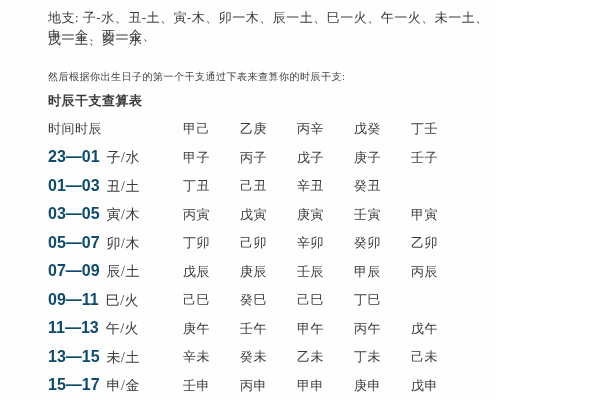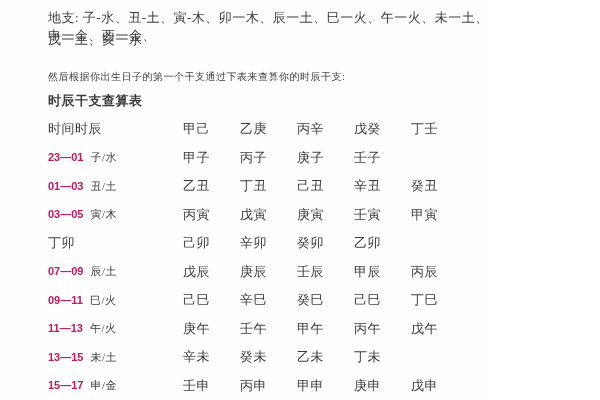--- a/index.html
+++ b/index.html
@@ -18,23 +18,23 @@
   .trow {
     display:grid;
     grid-template-columns:135px 57px 57px 57px 57px 57px;
     height:28.5px; align-items:center;
     font-size:13px;
   }
   .trow .c { white-space:nowrap; }
   .labelcol { display:flex; align-items:baseline; gap:7px; }
   .time {
     font-family:"Liberation Sans", sans-serif;
-    font-weight:bold; font-size:11px; color:#be185d;
+    font-weight:bold; font-size:16px; color:#0c4a6e;
   }
-  .branch { font-size:11px; }
+  .branch { font-size:14px; }
 </style>
 </head>
 <body>
 
 <div class="page">
   <p class="abs cn dizhi1">地支: 子-水、丑-土、寅-木、卯一木、辰一土、巳一火、午一火、未一土、申一金、酉一金、</p>
   <p class="abs cn dizhi2">戌一土、亥一水</p>
   <p class="abs cn para">然后根据你出生日子的第一个干支通过下表来查算你的时辰干支:</p>
   <p class="abs cn title">时辰干支查算表</p>
 
@@ -48,46 +48,50 @@
         <div class="c">丁壬</div>
       </div>
     <div id="tbody">
         <div class="trow">
           <div class="c labelcol">
             <span class="time">23—01</span>
             <span class="branch cn">子/水</span>
           </div>
           <div class="c cn">甲子</div>
           <div class="c cn">丙子</div>
+          <div class="c cn">戊子</div>
           <div class="c cn">庚子</div>
           <div class="c cn">壬子</div>
         </div>
         <div class="trow">
           <div class="c labelcol">
             <span class="time">01—03</span>
             <span class="branch cn">丑/土</span>
           </div>
-          <div class="c cn">乙丑</div>
           <div class="c cn">丁丑</div>
           <div class="c cn">己丑</div>
           <div class="c cn">辛丑</div>
           <div class="c cn">癸丑</div>
         </div>
         <div class="trow">
           <div class="c labelcol">
             <span class="time">03—05</span>
             <span class="branch cn">寅/木</span>
           </div>
           <div class="c cn">丙寅</div>
           <div class="c cn">戊寅</div>
           <div class="c cn">庚寅</div>
           <div class="c cn">壬寅</div>
           <div class="c cn">甲寅</div>
         </div>
         <div class="trow">
+          <div class="c labelcol">
+            <span class="time">05—07</span>
+            <span class="branch cn">卯/木</span>
+          </div>
           <div class="c cn">丁卯</div>
           <div class="c cn">己卯</div>
           <div class="c cn">辛卯</div>
           <div class="c cn">癸卯</div>
           <div class="c cn">乙卯</div>
         </div>
         <div class="trow">
           <div class="c labelcol">
             <span class="time">07—09</span>
             <span class="branch cn">辰/土</span>
@@ -97,21 +101,20 @@
           <div class="c cn">壬辰</div>
           <div class="c cn">甲辰</div>
           <div class="c cn">丙辰</div>
         </div>
         <div class="trow">
           <div class="c labelcol">
             <span class="time">09—11</span>
             <span class="branch cn">巳/火</span>
           </div>
           <div class="c cn">己巳</div>
-          <div class="c cn">辛巳</div>
           <div class="c cn">癸巳</div>
           <div class="c cn">己巳</div>
           <div class="c cn">丁巳</div>
         </div>
         <div class="trow">
           <div class="c labelcol">
             <span class="time">11—13</span>
             <span class="branch cn">午/火</span>
           </div>
           <div class="c cn">庚午</div>
@@ -122,20 +125,21 @@
         </div>
         <div class="trow">
           <div class="c labelcol">
             <span class="time">13—15</span>
             <span class="branch cn">未/土</span>
           </div>
           <div class="c cn">辛未</div>
           <div class="c cn">癸未</div>
           <div class="c cn">乙未</div>
           <div class="c cn">丁未</div>
+          <div class="c cn">己未</div>
         </div>
         <div class="trow">
           <div class="c labelcol">
             <span class="time">15—17</span>
             <span class="branch cn">申/金</span>
           </div>
           <div class="c cn">壬申</div>
           <div class="c cn">丙申</div>
           <div class="c cn">甲申</div>
           <div class="c cn">庚申</div>

